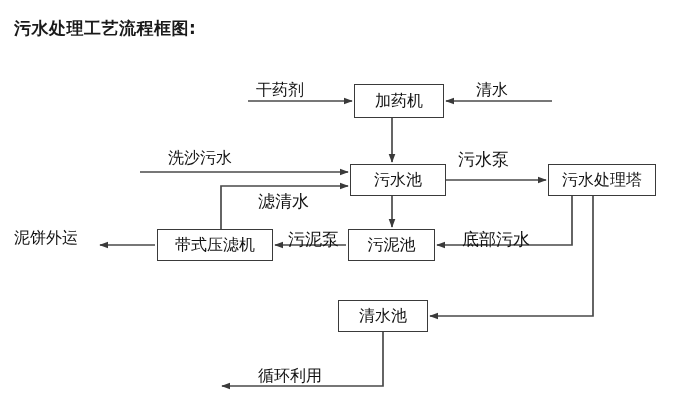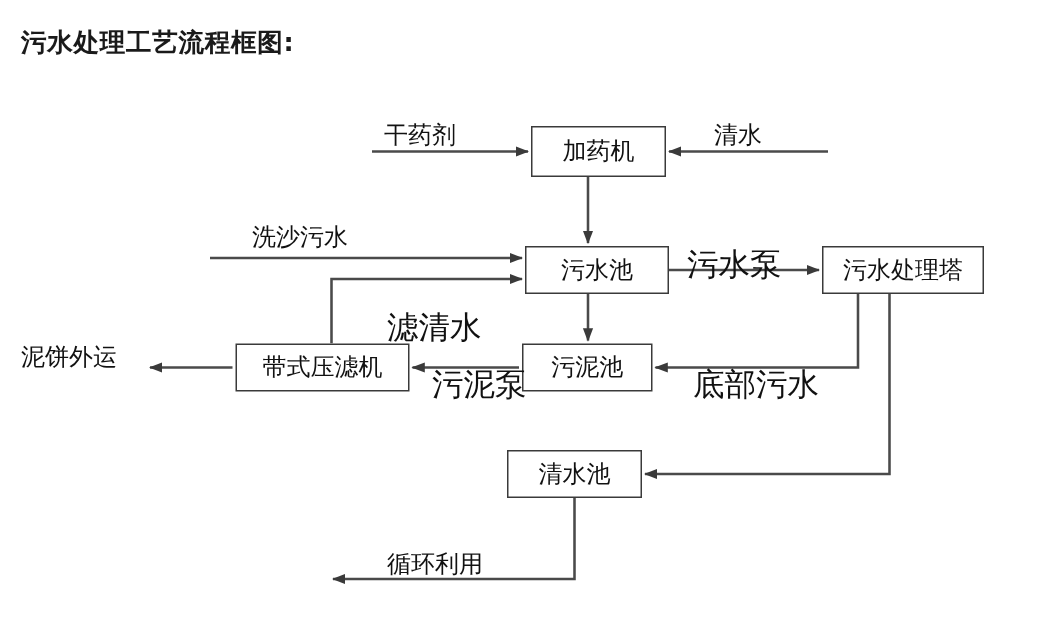--- a/index.html
+++ b/index.html
@@ -34,25 +34,24 @@
     display: flex;
     align-items: center;
     justify-content: center;
     font-size: 16px;
     color: #111111;
     white-space: nowrap;
     z-index: 3;
   }
   .edge-label {
     position: absolute;
-    font-size: 21px;
+    font-size: 17px;
     color: #111111;
     white-space: nowrap;
     z-index: 4;
-    margin-top: 14px;
   }
   .term {
     position: absolute;
     font-size: 16px;
     color: #111111;
     white-space: nowrap;
     z-index: 4;
   }
   svg#wires {
     position: absolute;

